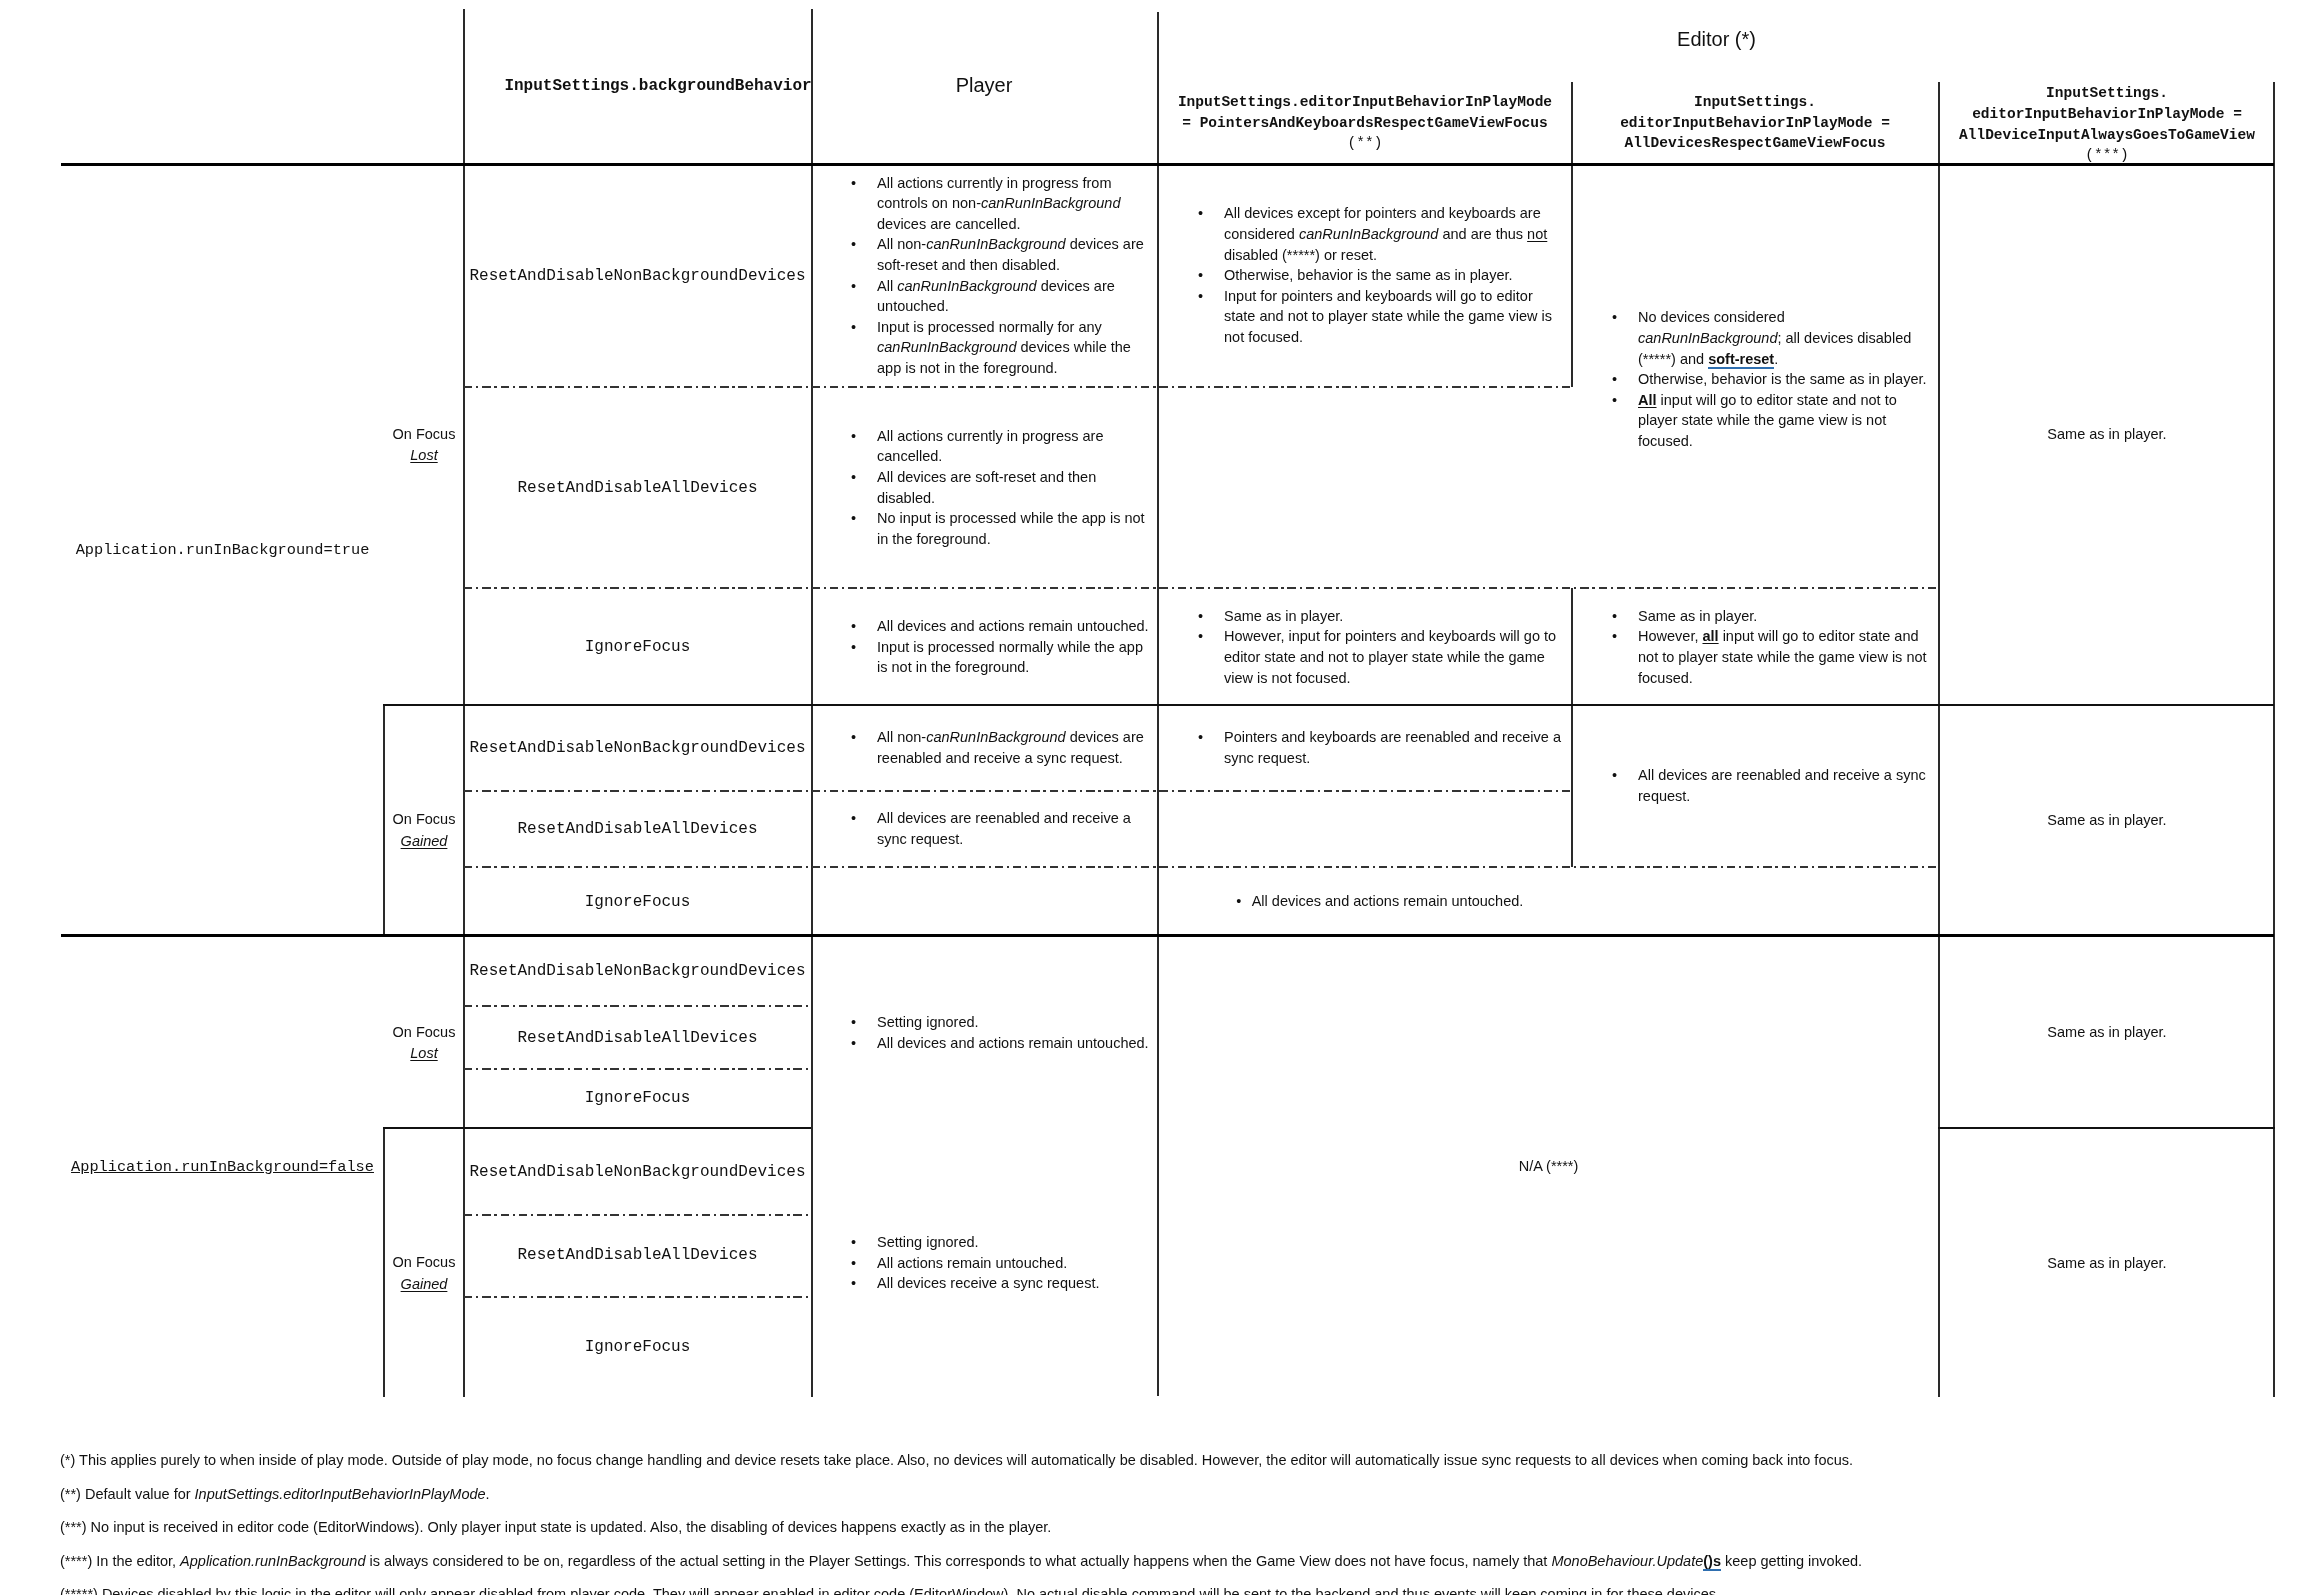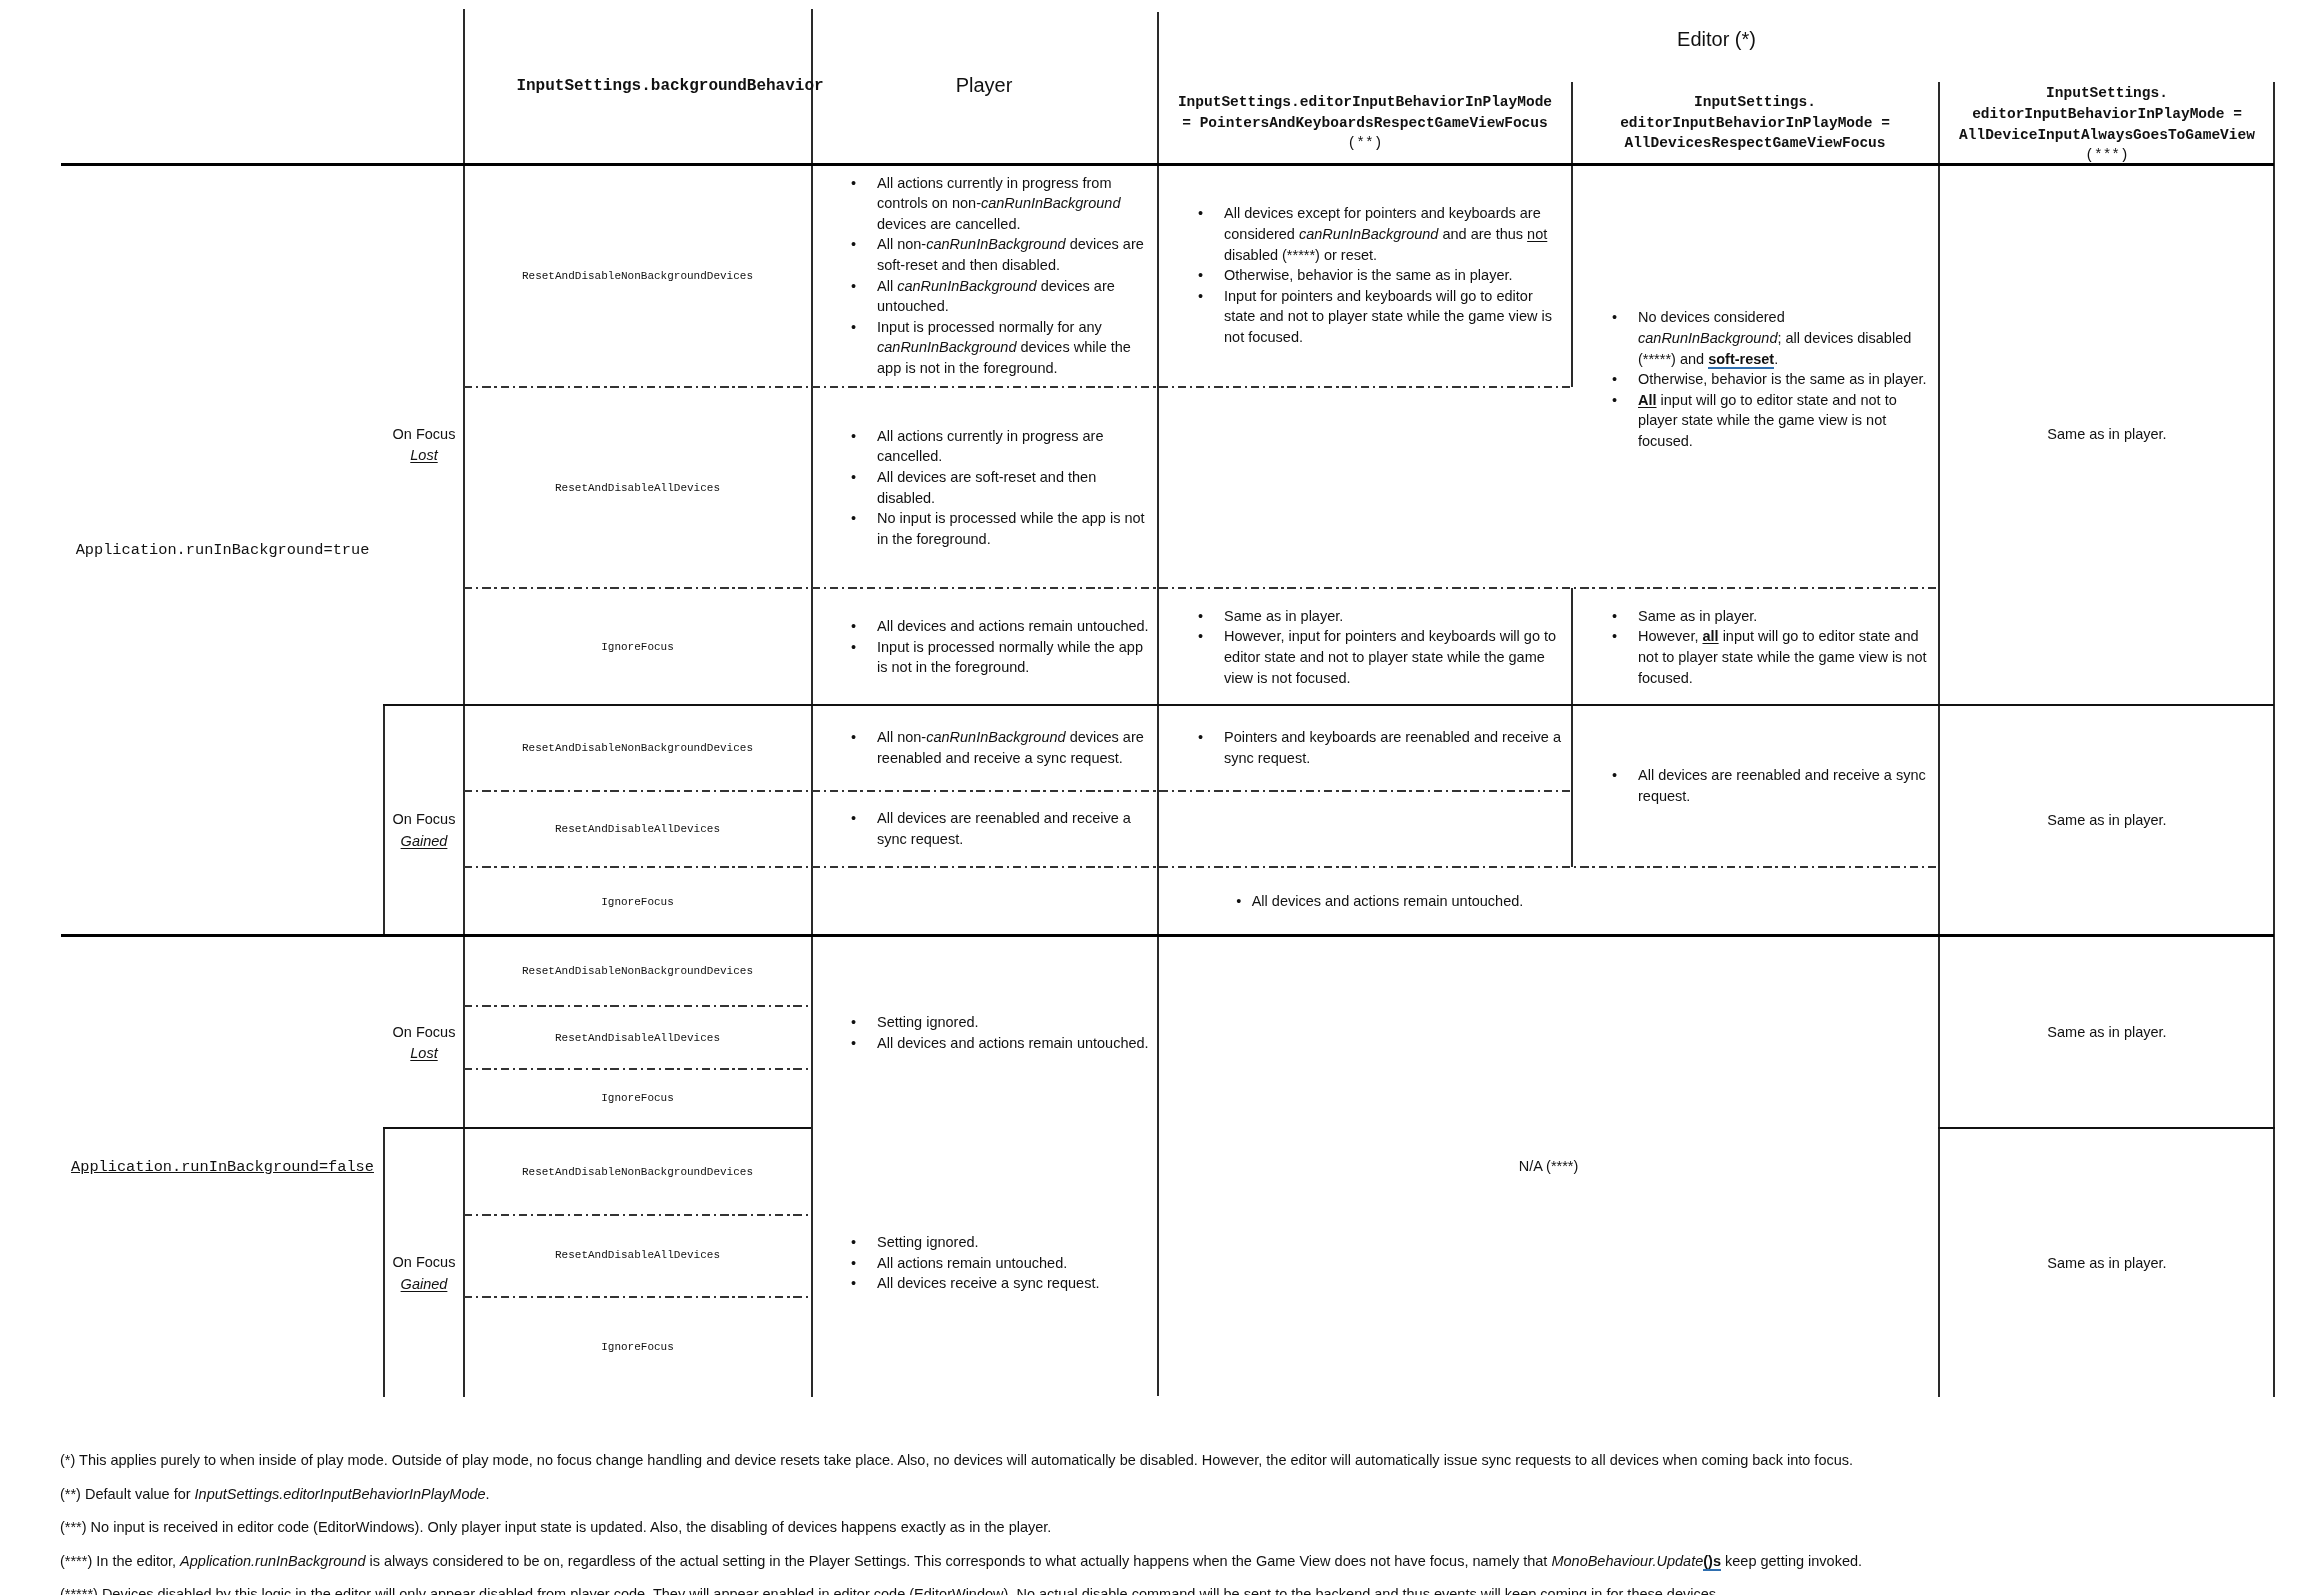--- a/index.html
+++ b/index.html
@@ -19,21 +19,21 @@
   .dot{flex:0 0 26px;width:26px;}
   .bt{flex:1;}
   .pad{padding-left:40px;padding-right:7.6px;}
   .seg-i{font-style:italic;}
   .seg-b{font-weight:bold;}
   .seg-u{text-decoration:underline;text-underline-offset:2.3px;}
   .seg-d{border-bottom:2.3px double #2f6fb0;font-weight:bold;}
   .hdr-sub{line-height:20.6px;}
   .focus-lbl{line-height:21.4px;text-align:center;margin-top:21px;}
   .focus-word{font-style:italic;text-decoration:underline;text-underline-offset:2.3px;}
-  .behavior{font-size:11px;font-family:Liberation Mono, monospace;}
+  .behavior{font-size:16px;font-family:Liberation Mono, monospace;}
   .runlbl{font-size:15.3px;}
   .hdr-big{font-size:20px;}
   .hdr-mono{font-size:16px;}
   .footnotes{position:absolute;left:60px;top:1413px;width:2236px;margin-top:37px;}
   .footnote{line-height:20.6px;margin-bottom:13px;white-space:nowrap;}
   .plain-center{line-height:20.6px;}
 </style>
 </head>
 <body>
 
@@ -57,21 +57,21 @@
 
   <div class="dashdot" style="left:464px;top:386px;width:1108px;"></div>
   <div class="dashdot" style="left:464px;top:587px;width:1475px;"></div>
   <div class="dashdot" style="left:464px;top:790px;width:1108px;"></div>
   <div class="dashdot" style="left:464px;top:866px;width:1475px;"></div>
   <div class="dashdot" style="left:464px;top:1005px;width:347px;"></div>
   <div class="dashdot" style="left:464px;top:1068px;width:347px;"></div>
   <div class="dashdot" style="left:464px;top:1214px;width:347px;"></div>
   <div class="dashdot" style="left:464px;top:1296px;width:347px;"></div>
 
-  <div class="cell center" style="left:464px;top:7.6px;width:397px;height:156px;padding-left:15px;">
+  <div class="cell center" style="left:452px;top:7.6px;width:397px;height:156px;padding-left:15px;">
     <span class="mono bold hdr-mono">InputSettings.backgroundBehavior</span>
   </div>
   <div class="cell center" style="left:811px;top:7.6px;width:346px;height:156px;">
     <span class="hdr-big">Player</span>
   </div>
   <div class="cell center" style="left:1158px;top:24.4px;width:1117px;height:30.5px;">
     <span class="hdr-big">Editor (*)</span>
   </div>
   <div class="cell center" style="left:1158px;top:82px;width:414px;height:82px;">
     <span class="mono bold hdr-sub">InputSettings.editorInputBehaviorInPlayMode</span>

